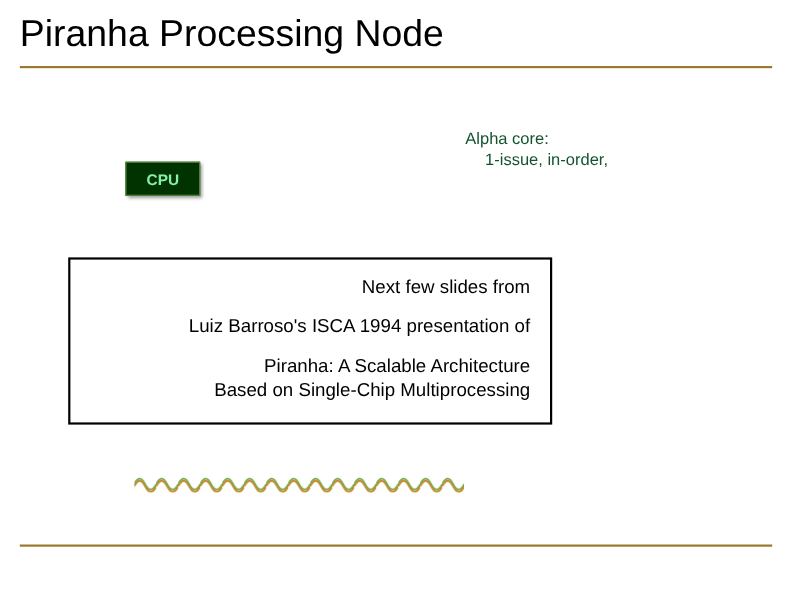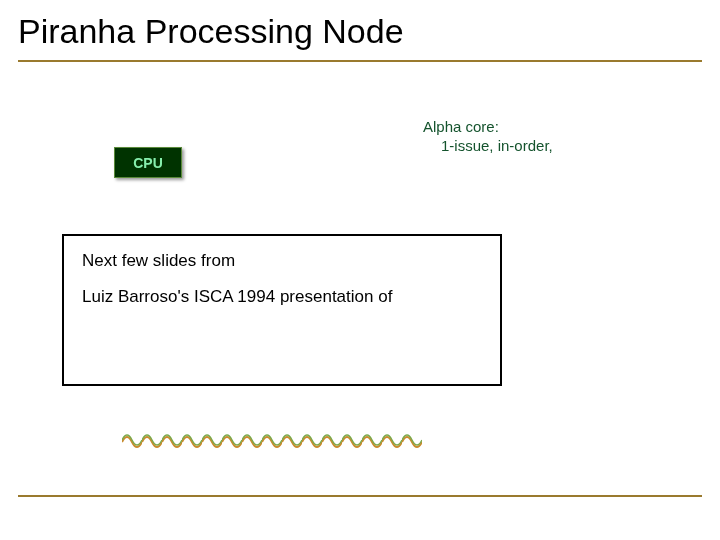--- a/index.html
+++ b/index.html
@@ -59,21 +59,21 @@
     left: 62px;
     width: 440px;
     height: 152px;
     background: #ffffff;
     border: 2px solid #000;
     padding: 14px 18px;
     font-size: 17px;
     line-height: 1.3;
     color: #000;
   }
-  .info-box p { margin-bottom: 14px; }
+  .info-box p { margin-bottom: 14px; text-align: right; }
   .info-box p:last-child { margin-bottom: 0; }
   .wavy {
     position: absolute;
     top: 430px;
     left: 122px;
     display: flex;
   }
   .wavy svg { display: block; }
   .bottom-line {
     position: absolute;
@@ -96,21 +96,22 @@
 </div>
 
 <div class="cpu-box">
   <span>CPU</span>
 </div>
 
 <div class="info-box">
   <p>Next few slides from</p>
   <p>Luiz Barroso's ISCA 1994 presentation of</p>
   <p>
-    <br>
+    <span>Piranha: A Scalable Architecture</span><br>
+    <span>Based on Single-Chip Multiprocessing</span>
   </p>
 </div>
 
 <div class="wavy">
   <svg width="300" height="18" viewBox="0 0 300 18">
     <defs>
       <pattern id="wp" x="0" y="0" width="20" height="18" patternUnits="userSpaceOnUse">
         <path d="M0 12 Q5 2 10 12 T20 12" stroke="#c98b2e" stroke-width="2" fill="none"></path>
         <path d="M0 10 Q5 0 10 10 T20 10" stroke="#7aa84a" stroke-width="1.5" fill="none"></path>
       </pattern>

